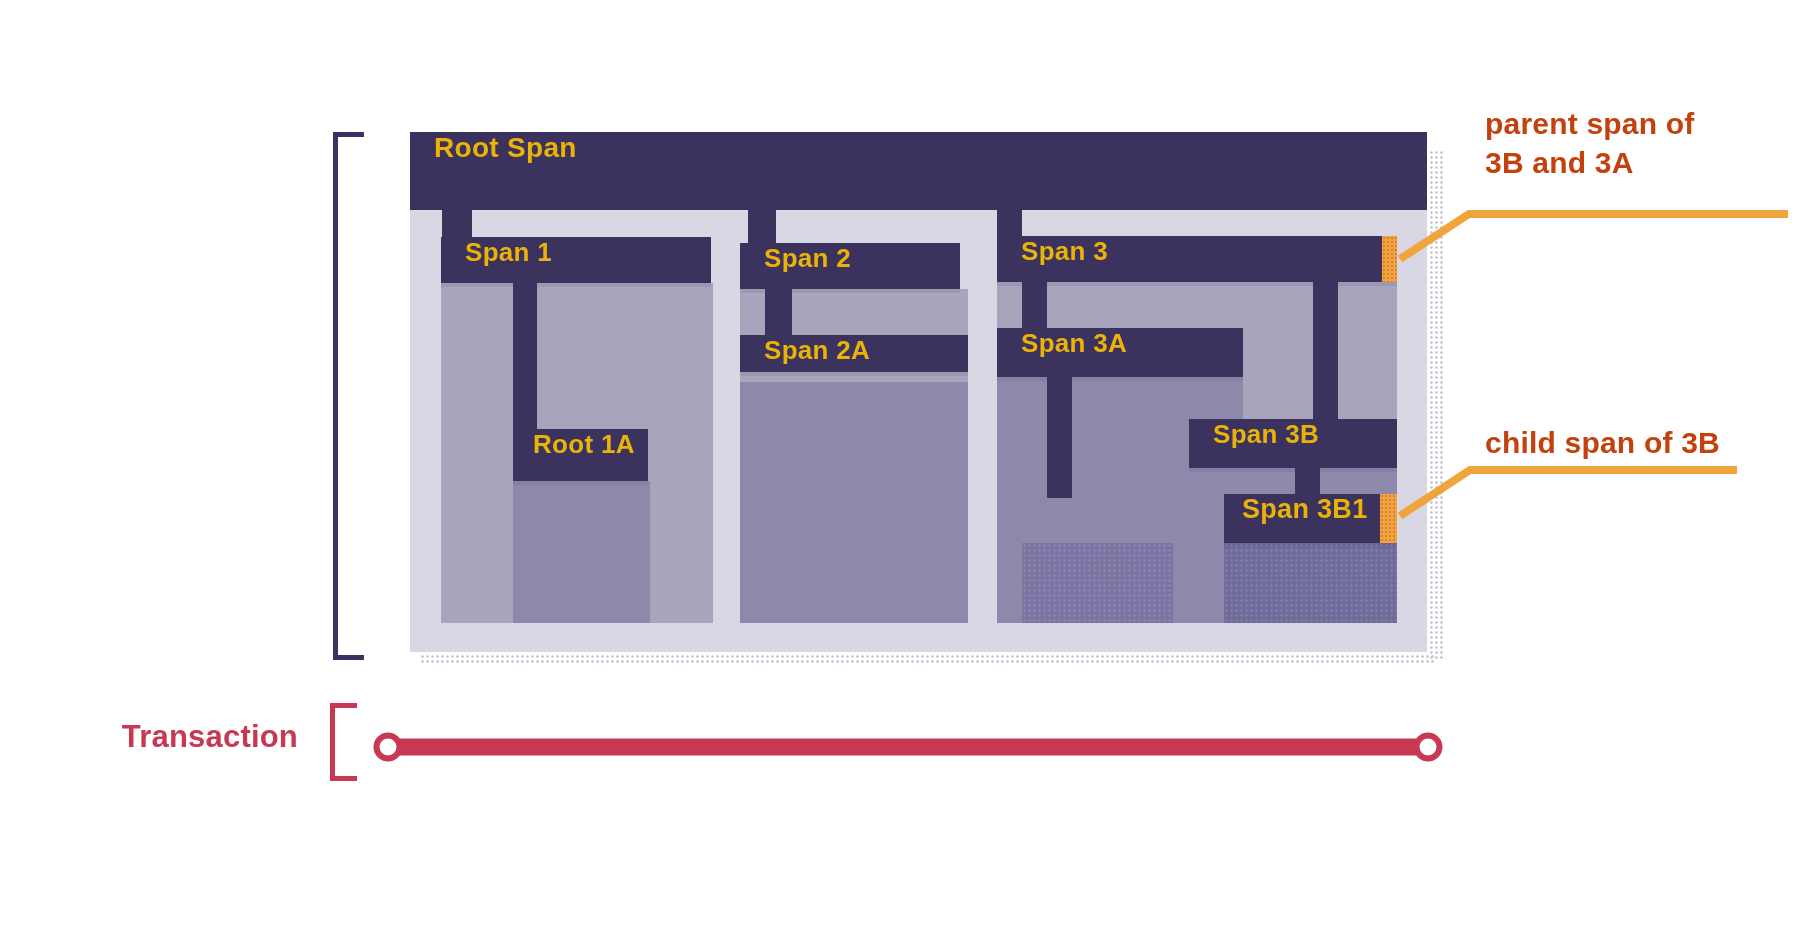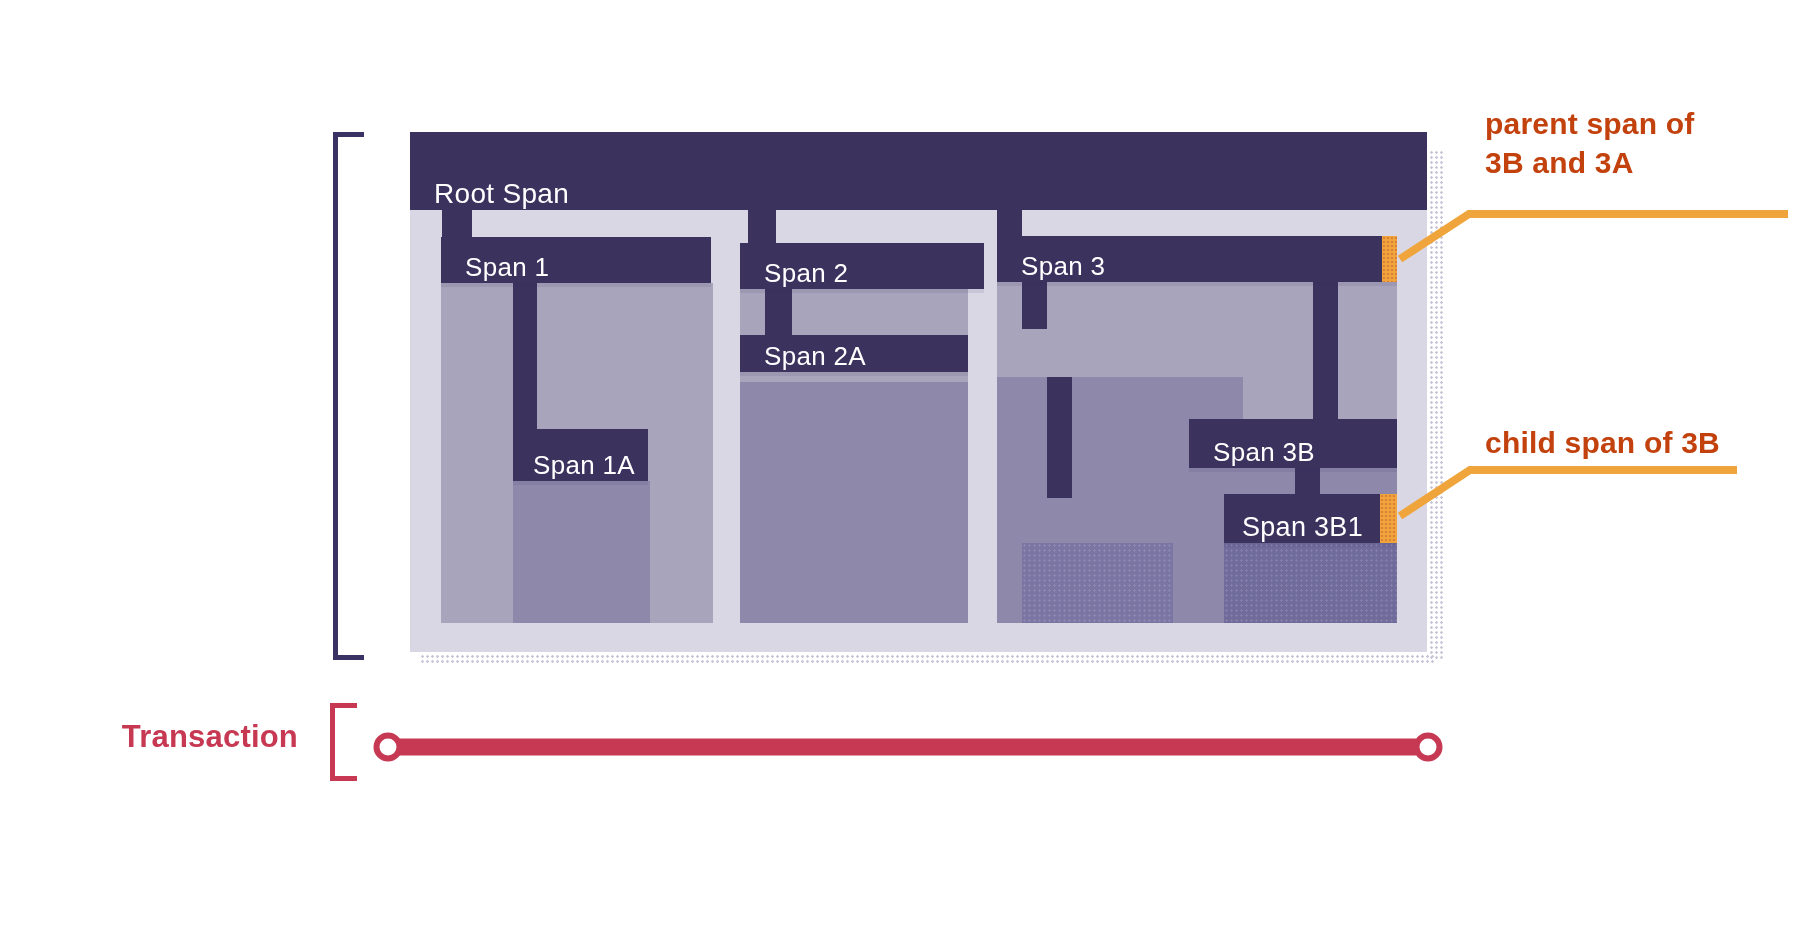--- a/index.html
+++ b/index.html
@@ -30,22 +30,22 @@
     background-image:radial-gradient(rgba(255,255,255,0.12) 1px, transparent 1.2px);
     background-size:5px 5px;
   }
   .shadow-dots{
     background-image:radial-gradient(#c9c6d7 1.3px, transparent 1.45px);
     background-size:5px 5px;
   }
   
   .bar{
     background:#3b325e;
-    display:flex;align-items:flex-end;
-    color:#ffffff;font-weight:400;font-size:26px;
+    display:flex;align-items:flex-start;
+    color:#eab308;font-weight:700;font-size:26px;
     padding-left:24px;box-sizing:border-box;
     letter-spacing:.3px;
     box-shadow:0 4px 0 rgba(59,50,94,0.10);
   }
   .conn{background:#3b325e;}
   .tip{
     background-color:#f0a43c;
     background-image:radial-gradient(#dd7e38 1.2px, transparent 1.35px);
     background-size:4px 4px;
   }
@@ -93,35 +93,38 @@
   <div class="abs conn" style="left:1295px;top:468px;width:25px;height:27px;"></div>
 
   <div class="abs bar" style="left:410px;top:132px;width:1017px;height:78px;font-size:28px;box-shadow:none;">
     <span>Root Span</span>
   </div>
 
   <div class="abs bar" style="left:441px;top:237px;width:270px;height:46px;">
     <span>Span 1</span>
   </div>
   <div class="abs bar" style="left:513px;top:429px;width:135px;height:52px;padding-left:20px;">
-    <span>Span 1A</span>
+    <span>Root 1A</span>
   </div>
 
-  <div class="abs bar" style="left:740px;top:243px;width:244px;height:46px;">
+  <div class="abs bar" style="left:740px;top:243px;width:220px;height:46px;">
     <span>Span 2</span>
   </div>
   <div class="abs bar" style="left:740px;top:335px;width:228px;height:37px;">
     <span>Span 2A</span>
   </div>
 
   <div class="abs bar" style="left:997px;top:236px;width:400px;height:46px;">
     <span>Span 3</span>
   </div>
   <div class="abs tip" style="left:1382px;top:236px;width:15px;height:46px;"></div>
 
+  <div class="abs bar" style="left:997px;top:328px;width:246px;height:49px;">
+    <span>Span 3A</span>
+  </div>
 
   <div class="abs bar" style="left:1189px;top:419px;width:208px;height:49px;">
     <span>Span 3B</span>
   </div>
   <div class="abs bar" style="left:1224px;top:494px;width:173px;height:49px;padding-left:18px;font-size:27px;">
     <span>Span 3B1</span>
   </div>
   <div class="abs tip" style="left:1380px;top:494px;width:17px;height:49px;"></div>
 
   <div class="abs annotation" style="left:1485px;top:104px;width:250px;">parent span of 3B and 3A</div>

